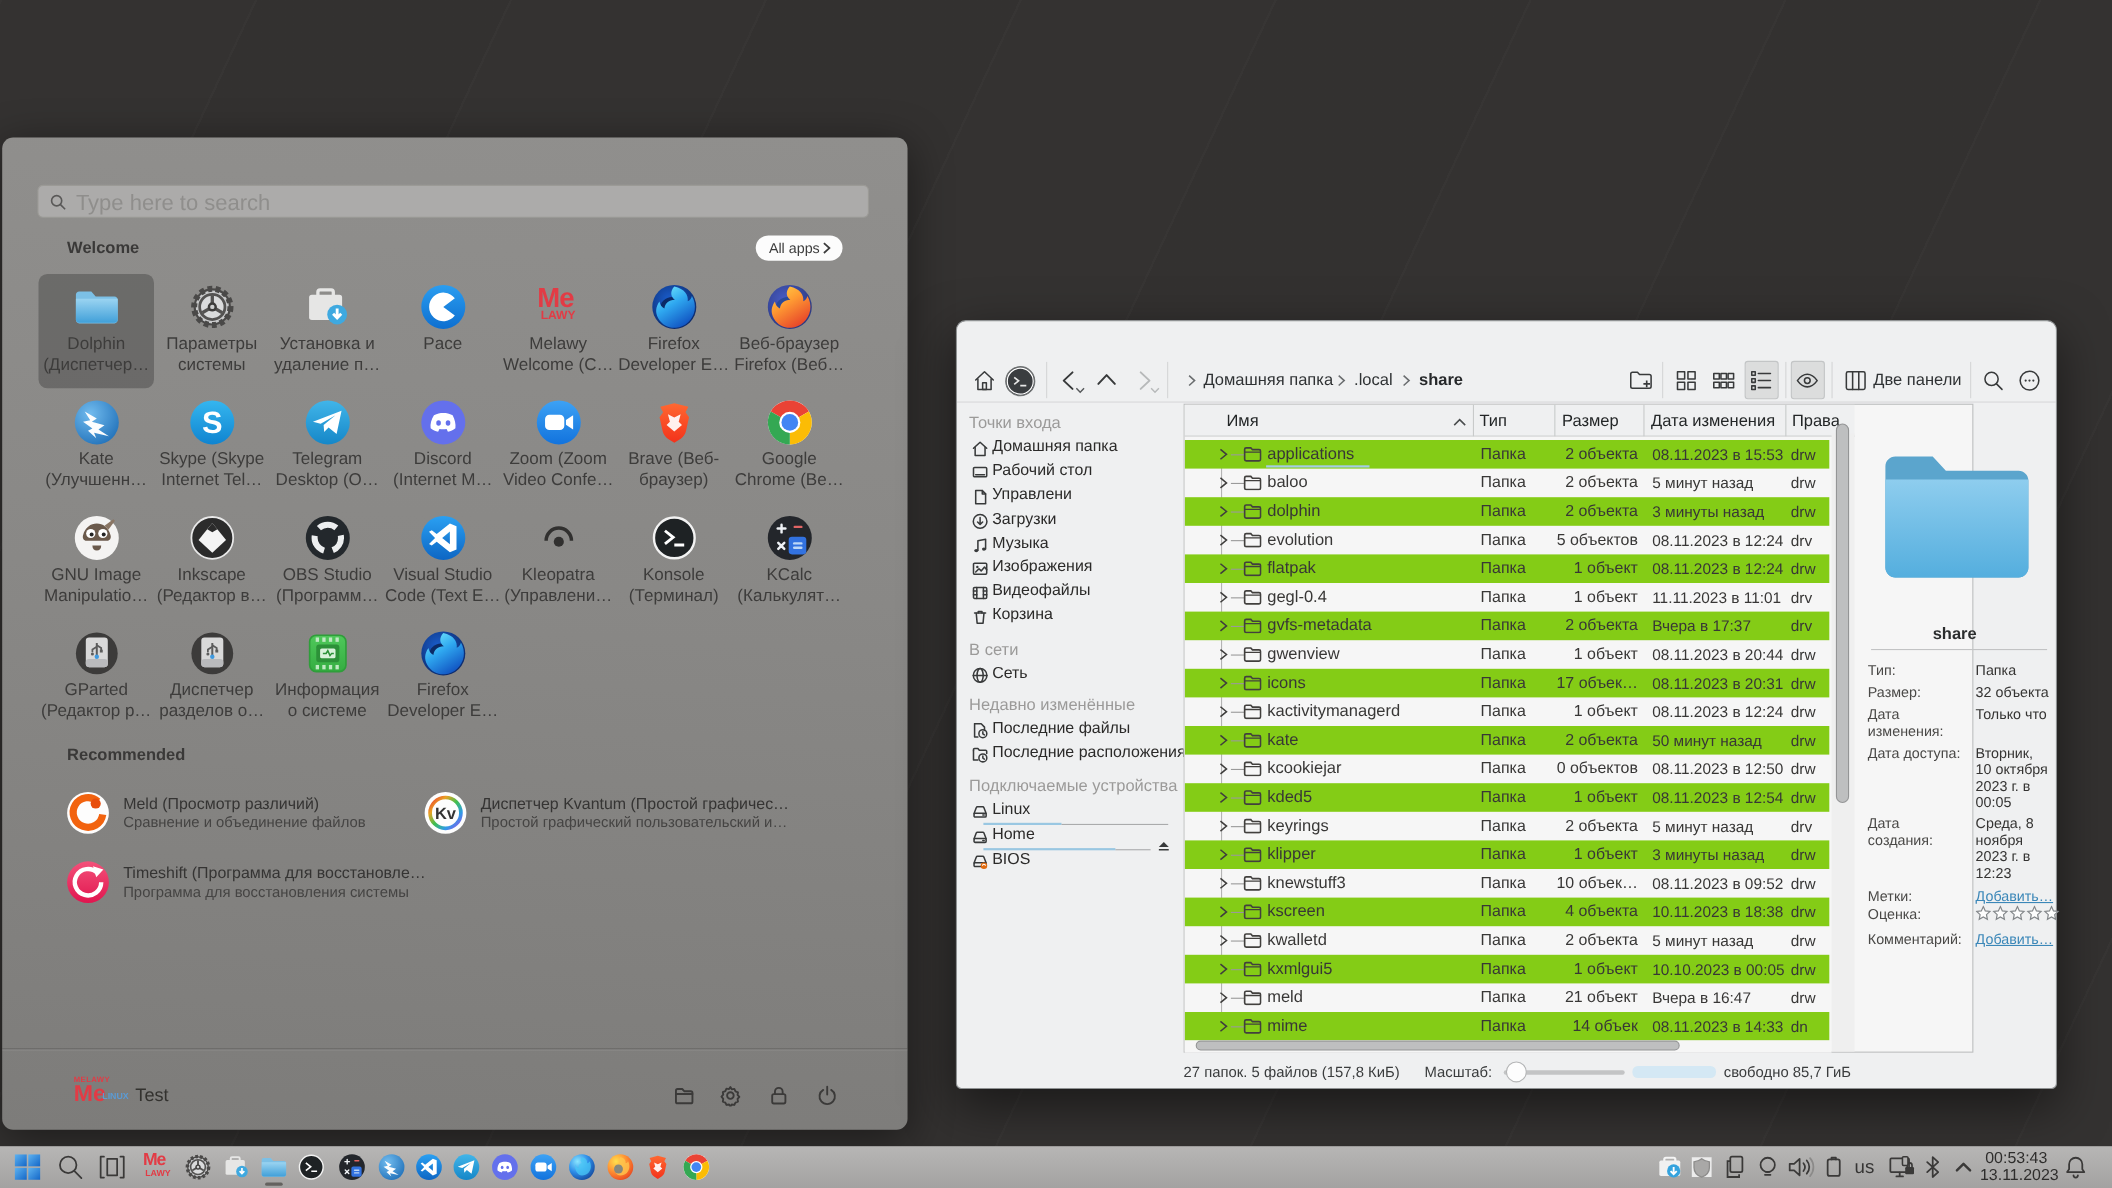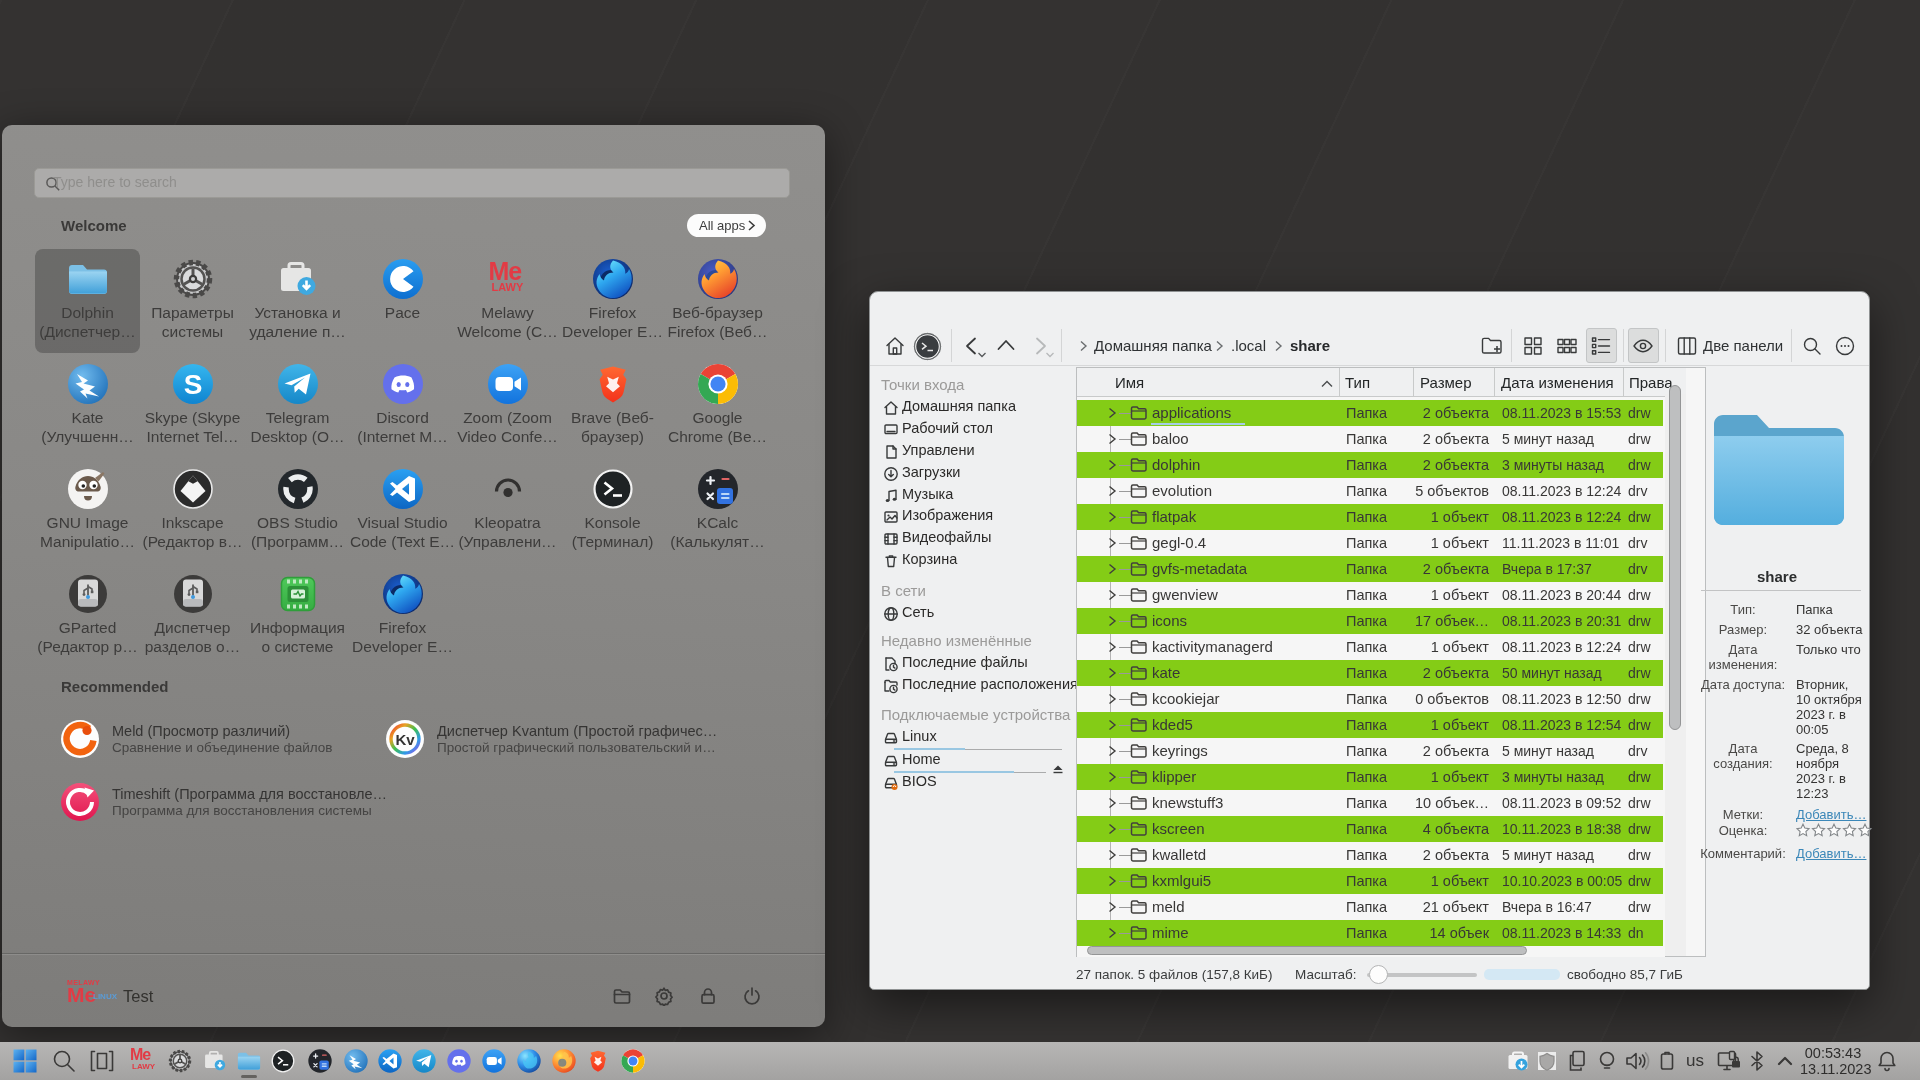--- a/index.html
+++ b/index.html
@@ -5,21 +5,21 @@
 *{margin:0;padding:0;box-sizing:border-box}
 html,body{width:1920px;height:1080px;overflow:hidden}
 body{font-family:"Liberation Sans",sans-serif;position:relative;background:#343231;background-image:repeating-linear-gradient(115deg,rgba(255,255,255,0.014) 0 2px,rgba(0,0,0,0) 2px 210px,rgba(255,255,255,0.016) 210px 212px,rgba(0,0,0,0.02) 212px 420px)}
 .abs{position:absolute}
 
 #launcher{position:absolute;left:2px;top:125px;width:823px;height:902px;border-radius:10px;
  background:linear-gradient(183deg,#908f8d 0%,#898886 45%,#7d7c7a 100%);
  box-shadow:0 8px 40px rgba(0,0,0,.45)}
 #search{position:absolute;left:32px;top:43px;width:756px;height:30px;border-radius:5px;
  background:#acabaa;border:1px solid #9b9a96}
-#search .ph{position:absolute;left:18px;top:5px;font-size:14px;color:#8f8e8c}
+#search .ph{position:absolute;left:34px;top:5px;font-size:20px;color:#8f8e8c}
 .secthead{position:absolute;font-size:15px;font-weight:bold;color:#3a3938}
 #allapps{position:absolute;left:685px;top:89px;width:79px;height:23px;background:#fcfcfc;border-radius:12px;
  font-size:13px;color:#3c3c3c;line-height:23px;text-align:left;padding-left:12px}
 .tile{position:absolute;width:105px;height:104px}
 .tile .ic{position:absolute;left:28.5px;top:6px;width:48px;height:48px}
 .tile .lb{position:absolute;left:-8px;top:55px;width:121px;text-align:center;font-size:15.5px;line-height:18.5px;color:#3d3c3b}
 .sel{background:rgba(22,22,22,.28);border-radius:8px}
 .ritem .ric{position:absolute;width:40px;height:40px;border-radius:50%}
 .ritem .t1{position:absolute;font-size:14.5px;color:#353433;white-space:nowrap}
 .ritem .t2{position:absolute;font-size:13.5px;color:#454443;white-space:nowrap}
@@ -27,32 +27,32 @@
 #lfoot2{position:absolute;left:0;top:829px;width:823px;height:1px;background:rgba(255,255,255,.12)}
 svg{display:block}
 
 #taskbar{position:absolute;left:0;top:1042px;width:1920px;height:38px;
  background:linear-gradient(#b7b6b5,#a3a2a1)}
 
 #dolphin{position:absolute;left:869px;top:291px;width:1001px;height:699px;background:#eff0f1;
  border:1px solid #8f9293;border-radius:9px 9px 5px 5px;box-shadow:0 15px 45px rgba(0,0,0,.5)}
 #dtitle{position:absolute;left:0;top:0;width:100%;height:33px;background:#ebeced;border-radius:9px 9px 0 0;border-bottom:1px solid #dcdddd}
 #dtoolbar{position:absolute;left:0;top:33px;width:100%;height:41px;border-bottom:1px solid #d7d8d9}
-#fileview{position:absolute;left:206px;top:75px;width:630px;height:590px;background:#f6f6f6;border:1px solid #bcbebf}
+#fileview{position:absolute;left:206px;top:75px;width:718px;height:590px;background:#f6f6f6;border:1px solid #bcbebf}
 .fvhead{position:absolute;left:0;top:0;width:609px;height:29px;background:#eff0f1;border-bottom:1px solid #c8caca;font-size:15px;color:#232627}
 .frow{position:absolute;left:0;width:586px;height:26px;font-size:15px;color:#383736}
 .frow.alt{background:#84cc16}
 .frow .nm{position:absolute;left:75px;top:4px}
 .frow .tp{position:absolute;left:269px;top:4.5px;font-size:14.5px}
 .frow .sz{position:absolute;left:300px;top:4.5px;width:112px;text-align:right;font-size:14.5px}
 .frow .dt{position:absolute;left:425px;top:5px;font-size:14px}
 .frow .pr{position:absolute;left:551px;top:5px;font-size:14px}
 .sbh{position:absolute;font-size:15px;color:#9b9a99;white-space:nowrap}
 .sbi{position:absolute;font-size:14.5px;color:#2b2a29;white-space:nowrap}
-.ipl{position:absolute;font-size:13px;color:#4a4947;text-align:center;width:90px}
+.ipl{position:absolute;font-size:13px;color:#4a4947;text-align:left;width:90px}
 .ipv{position:absolute;font-size:13px;color:#353433;white-space:nowrap}
 .iplink{color:#3b87b8;text-decoration:underline}
 </style>
 </head>
 <body>
 <div id="launcher">
  <div id="search">
   <svg class="abs" style="left:10px;top:7px" width="16" height="16" viewBox="0 0 16 16">
         <circle cx="6.5" cy="6.5" r="4.6" fill="none" stroke="#5a5958" stroke-width="1.5"></circle>
         <line x1="10" y1="10" x2="14.2" y2="14.2" stroke="#5a5958" stroke-width="1.5"></line>

